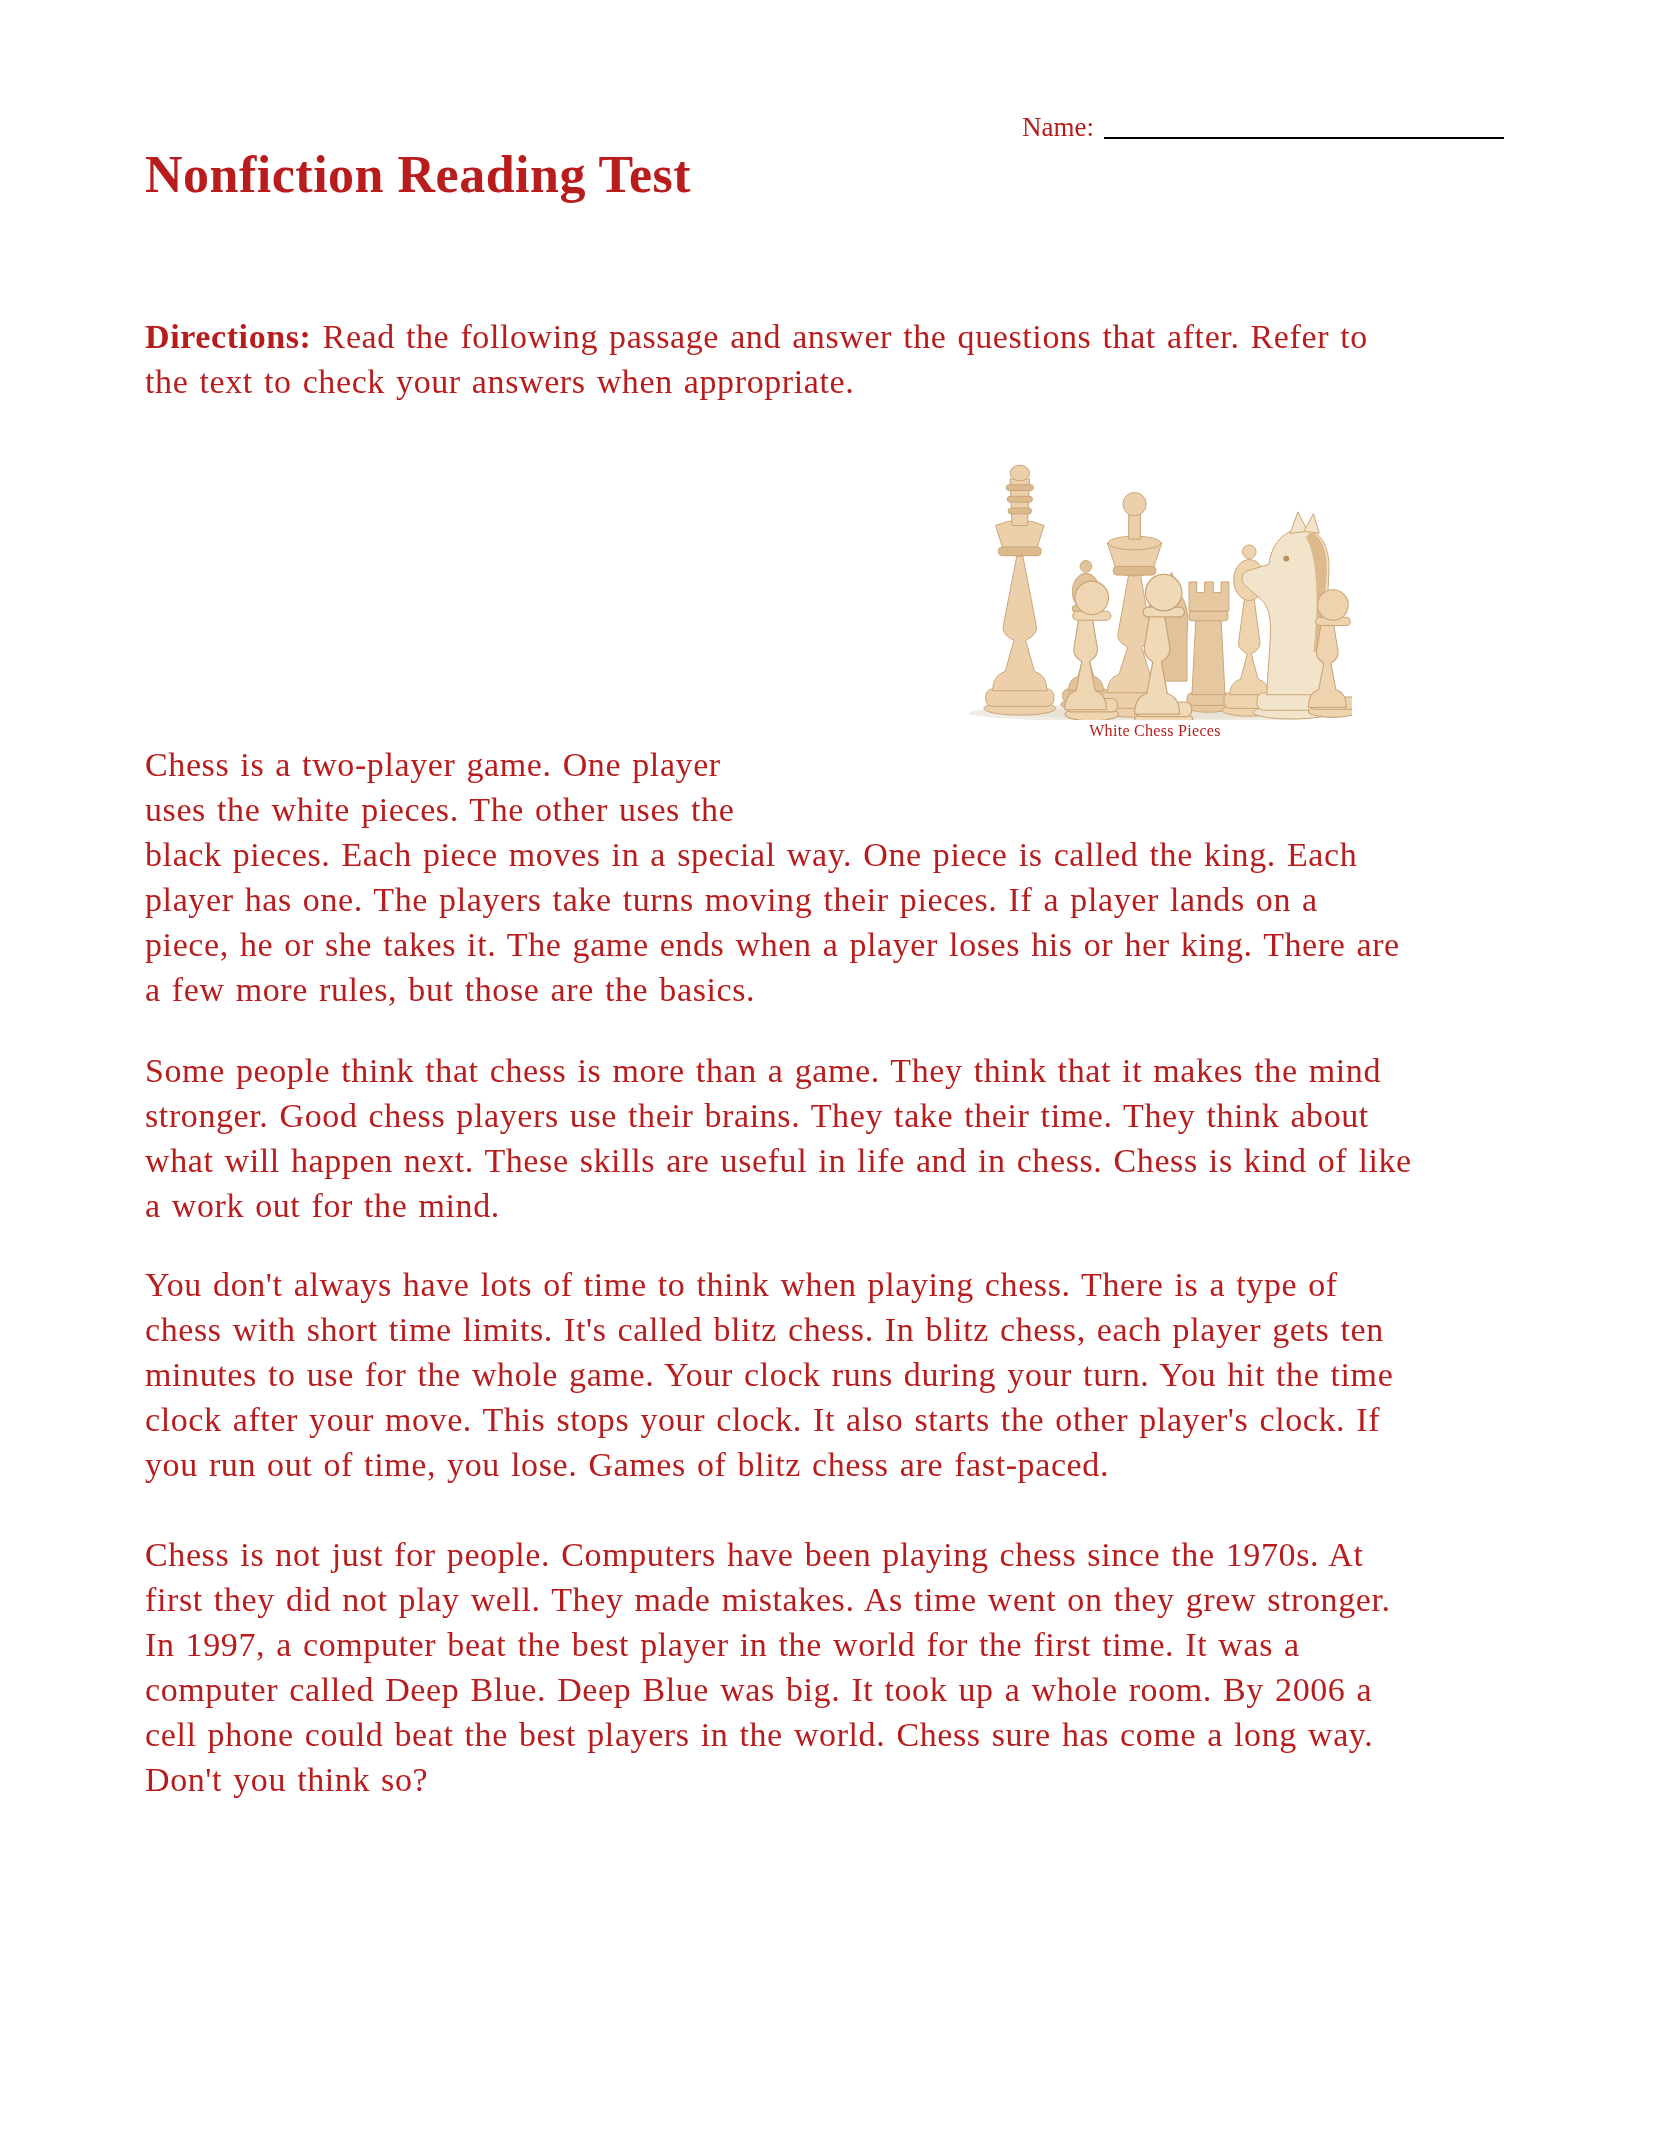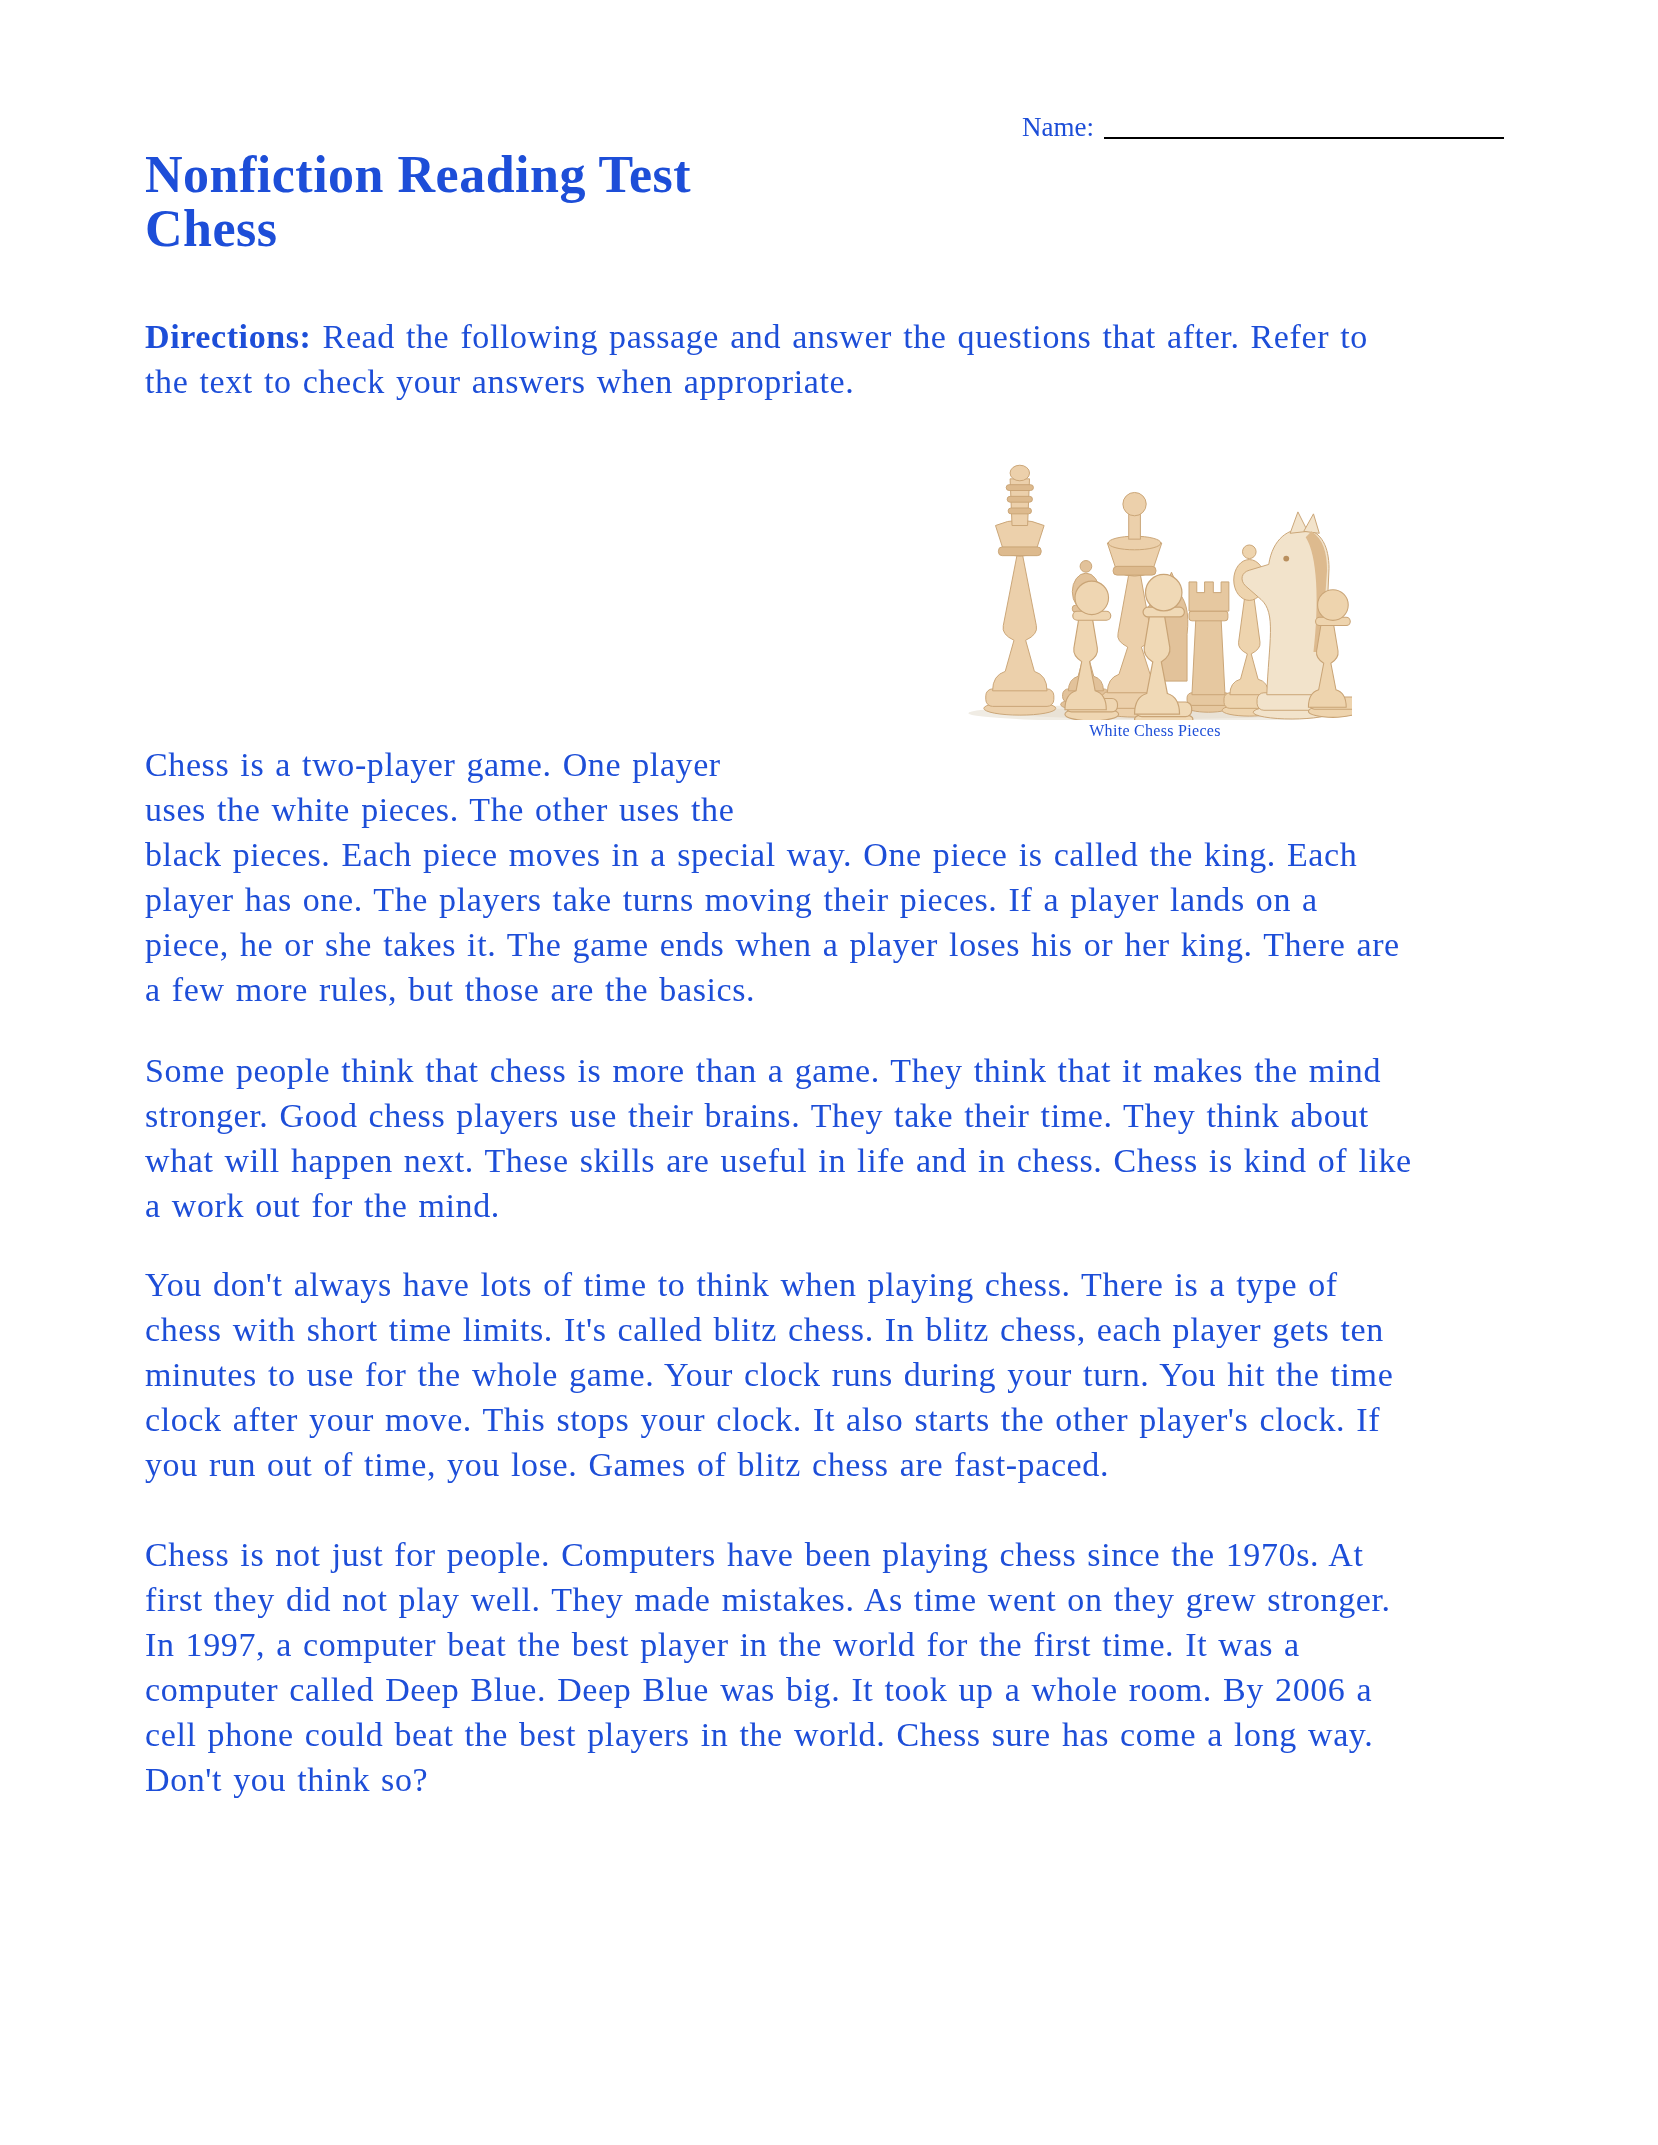--- a/index.html
+++ b/index.html
@@ -2,21 +2,21 @@
 <html><head>
 <meta charset="utf-8">
 <style>
   html,body{margin:0;padding:0;background:#888;}
   .page{
     position:relative;
     width:1658px;
     height:2145px;
     background:#ffffff;
     font-family:"Liberation Serif","DejaVu Serif",serif;
-    color:#1d4ed8;
+    color:#b91c1c;
     overflow:hidden;
     margin:0 auto;
   }
   .name-row{
     position:absolute;
     left:1022px;
     top:112px;
     display:flex;
     align-items:flex-end;
     gap:10px;
@@ -74,21 +74,20 @@
 
 <div class="page">
 
   <div class="name-row">
     <span>Name:</span>
     <span class="name-line"></span>
   </div>
 
   <div class="title">
     <div>Nonfiction Reading Test</div>
-    <div>Chess</div>
   </div>
 
   <div class="para directions"><strong>Directions:</strong><span> Read the following passage and answer the questions that after. Refer to
 the text to check your answers when appropriate.</span></div>
 
   <div class="figure">
     <svg viewBox="0 0 400 290" width="396" height="282">
 
       <ellipse cx="205" cy="283" rx="196" ry="9" fill="#f0ece4"></ellipse>
       <ellipse cx="205" cy="283" rx="150" ry="6" fill="#e9e2d6"></ellipse>

